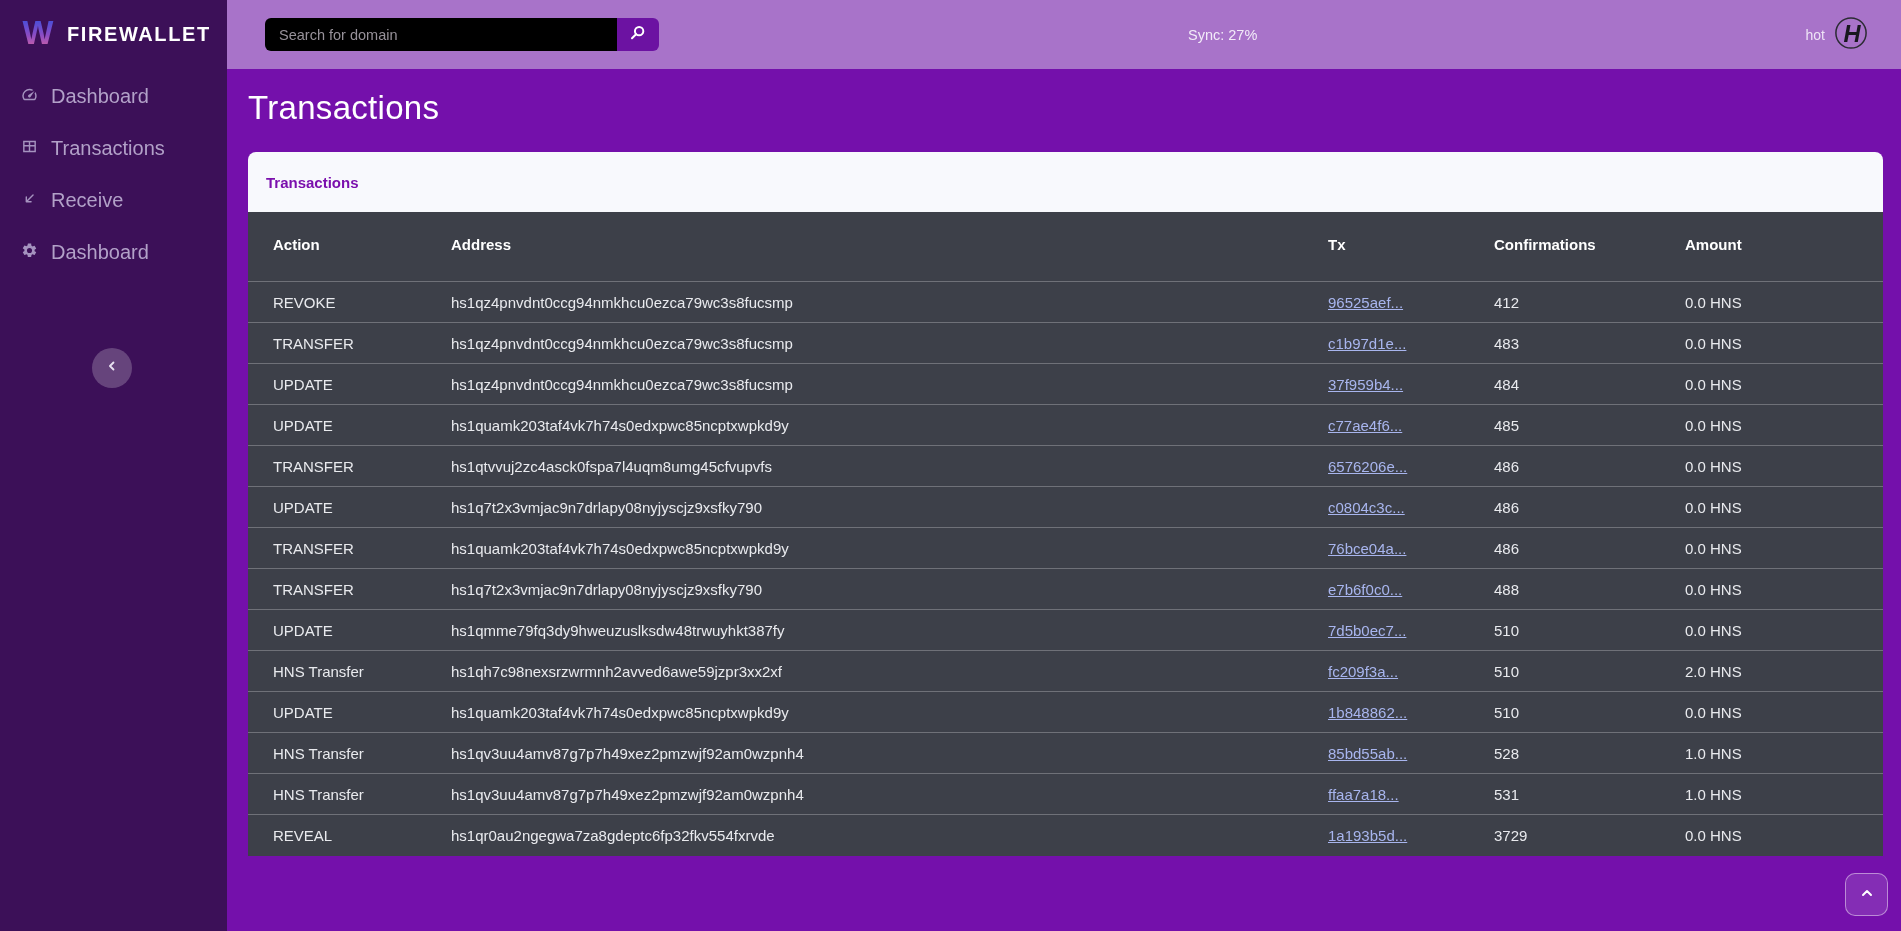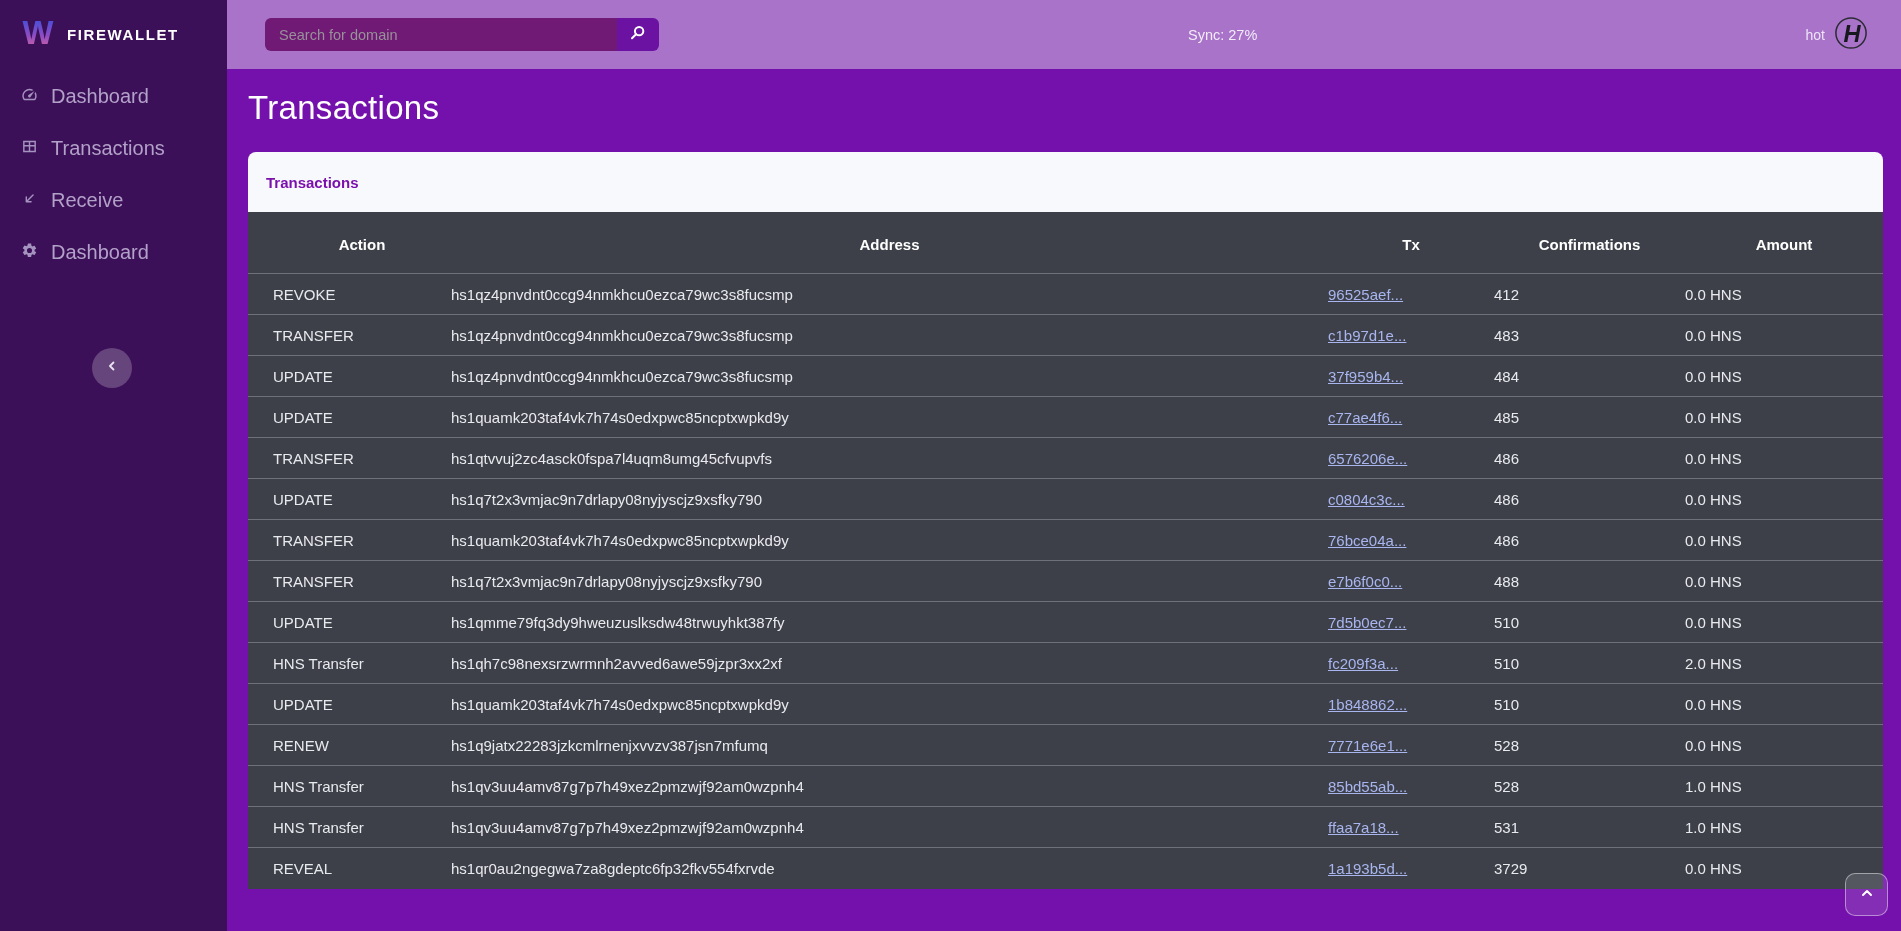--- a/index.html
+++ b/index.html
@@ -7,21 +7,21 @@
   body { font-family: "Liberation Sans", sans-serif; }
 
   .app { position: relative; width: 1901px; height: 931px; display: flex; overflow: hidden; }
 
   
   .sidebar {
     width: 227px; flex-shrink: 0; background: #3c1058;
     display: flex; flex-direction: column; position: relative;
   }
   .logo-row { display: flex; align-items: center; gap: 11px; padding: 12px 0 0 20px; height: 57px; cursor: pointer; }
-  .brand-name { color: #ffffff; font-weight: 700; font-size: 15px; letter-spacing: 1.6px; }
+  .brand-name { color: #ffffff; font-weight: 700; font-size: 20px; letter-spacing: 1.6px; }
   .nav { margin-top: 13px; }
   .nav-item {
     height: 52px; display: flex; align-items: center; gap: 13px;
     padding-left: 21px; color: #b2a1c8; font-size: 20px; cursor: pointer;
   }
   .nav-item svg { width: 17px; height: 17px; flex-shrink: 0; }
   .collapse-btn {
     position: absolute; left: 92px; top: 348px; width: 40px; height: 40px;
     border-radius: 50%; background: rgba(255,255,255,0.22);
     display: flex; align-items: center; justify-content: center; cursor: pointer;
@@ -29,40 +29,40 @@
 
   
   .main-col { flex: 1; display: flex; flex-direction: column; min-width: 0; }
 
   .topbar {
     height: 69px; flex-shrink: 0; background: #a873c9;
     position: relative; display: flex; align-items: center;
   }
   .search-group { margin-left: 38px; display: flex; height: 33px; width: 394px; border-radius: 6px; overflow: hidden; }
   .search-input {
-    flex: 1; background: #701a75; border: none; color: #e3e3e3;
+    flex: 1; background: #000000; border: none; color: #e3e3e3;
     padding: 0 14px; font-size: 14.5px; outline: none; font-family: "Liberation Sans", sans-serif;
   }
   .search-input::placeholder { color: #979199; }
   .search-btn { width: 42px; background: #6c12a2; border: none; display: flex; align-items: center; justify-content: center; cursor: pointer; }
   .sync-label { position: absolute; left: 961px; color: #f2ebf8; font-size: 14.5px; }
   .wallet-chip { position: absolute; right: 33px; display: flex; align-items: center; gap: 9px; cursor: pointer; }
   .wallet-label { color: #eee4f6; font-size: 14px; }
 
   .content { flex: 1; background: #7410ab; padding: 0 18px 0 21px; min-height: 0; }
   .page-title { color: #ffffff; font-size: 33px; font-weight: 400; letter-spacing: 0.3px; margin-top: 20px; line-height: 38px; }
 
   
   .card { margin-top: 25px; border-radius: 8px 8px 0 0; overflow: hidden; }
   .card-header {
     height: 60px; background: #f8f9fd; display: flex; align-items: center;
     padding-left: 18px; font-weight: 700; font-size: 15px; color: #7b10ad;
   }
   table { width: 100%; border-collapse: collapse; background: #3d4049; table-layout: fixed; }
-  th { text-align: center; color: #ffffff; font-weight: 700; font-size: 15px; padding: 24px 0 20px 0; }
+  th { text-align: left; color: #ffffff; font-weight: 700; font-size: 15px; padding: 24px 0 28px 0; }
   td { font-size: 15px; color: #e9eaee; height: 41px; padding: 0; border-top: 1px solid rgba(255,255,255,0.26); }
   th:first-child, td:first-child { padding-left: 25px; }
   .tx-link { color: #a8b5ee; text-decoration: underline; cursor: pointer; }
 
   
   .scroll-top-btn {
     position: absolute; right: 13px; bottom: 15px; width: 43px; height: 43px;
     border-radius: 10px; background: rgba(255,255,255,0.12);
     border: 1px solid rgba(255,255,255,0.45);
     display: flex; align-items: center; justify-content: center; cursor: pointer;
@@ -265,27 +265,20 @@
   </tr>
 
   <tr>
     <td class="c-action">UPDATE</td>
     <td class="c-address">hs1quamk203taf4vk7h74s0edxpwc85ncptxwpkd9y</td>
     <td class="c-tx"><a class="tx-link" href="#">1b848862...</a></td>
     <td class="c-conf">510</td>
     <td class="c-amount">0.0 HNS</td>
   </tr>
 
-  <tr>
-    <td class="c-action">RENEW</td>
-    <td class="c-address">hs1q9jatx22283jzkcmlrnenjxvvzv387jsn7mfumq</td>
-    <td class="c-tx"><a class="tx-link" href="#">7771e6e1...</a></td>
-    <td class="c-conf">528</td>
-    <td class="c-amount">0.0 HNS</td>
-  </tr>
 
   <tr>
     <td class="c-action">HNS Transfer</td>
     <td class="c-address">hs1qv3uu4amv87g7p7h49xez2pmzwjf92am0wzpnh4</td>
     <td class="c-tx"><a class="tx-link" href="#">85bd55ab...</a></td>
     <td class="c-conf">528</td>
     <td class="c-amount">1.0 HNS</td>
   </tr>
 
   <tr>

